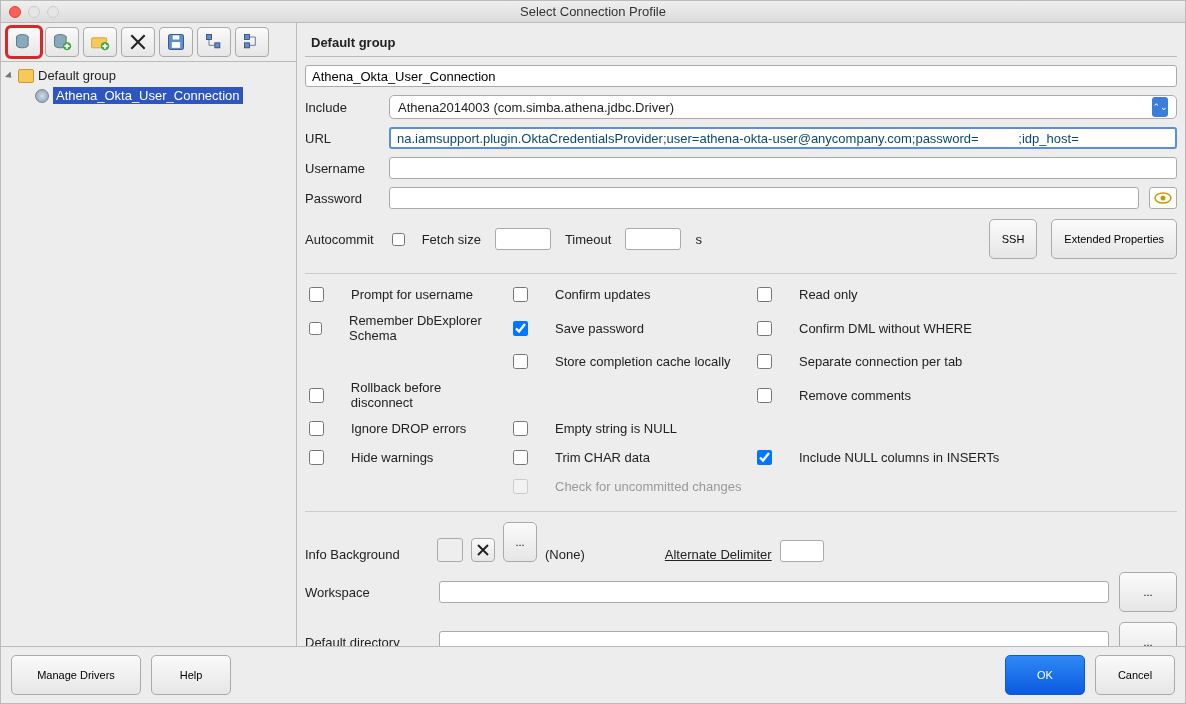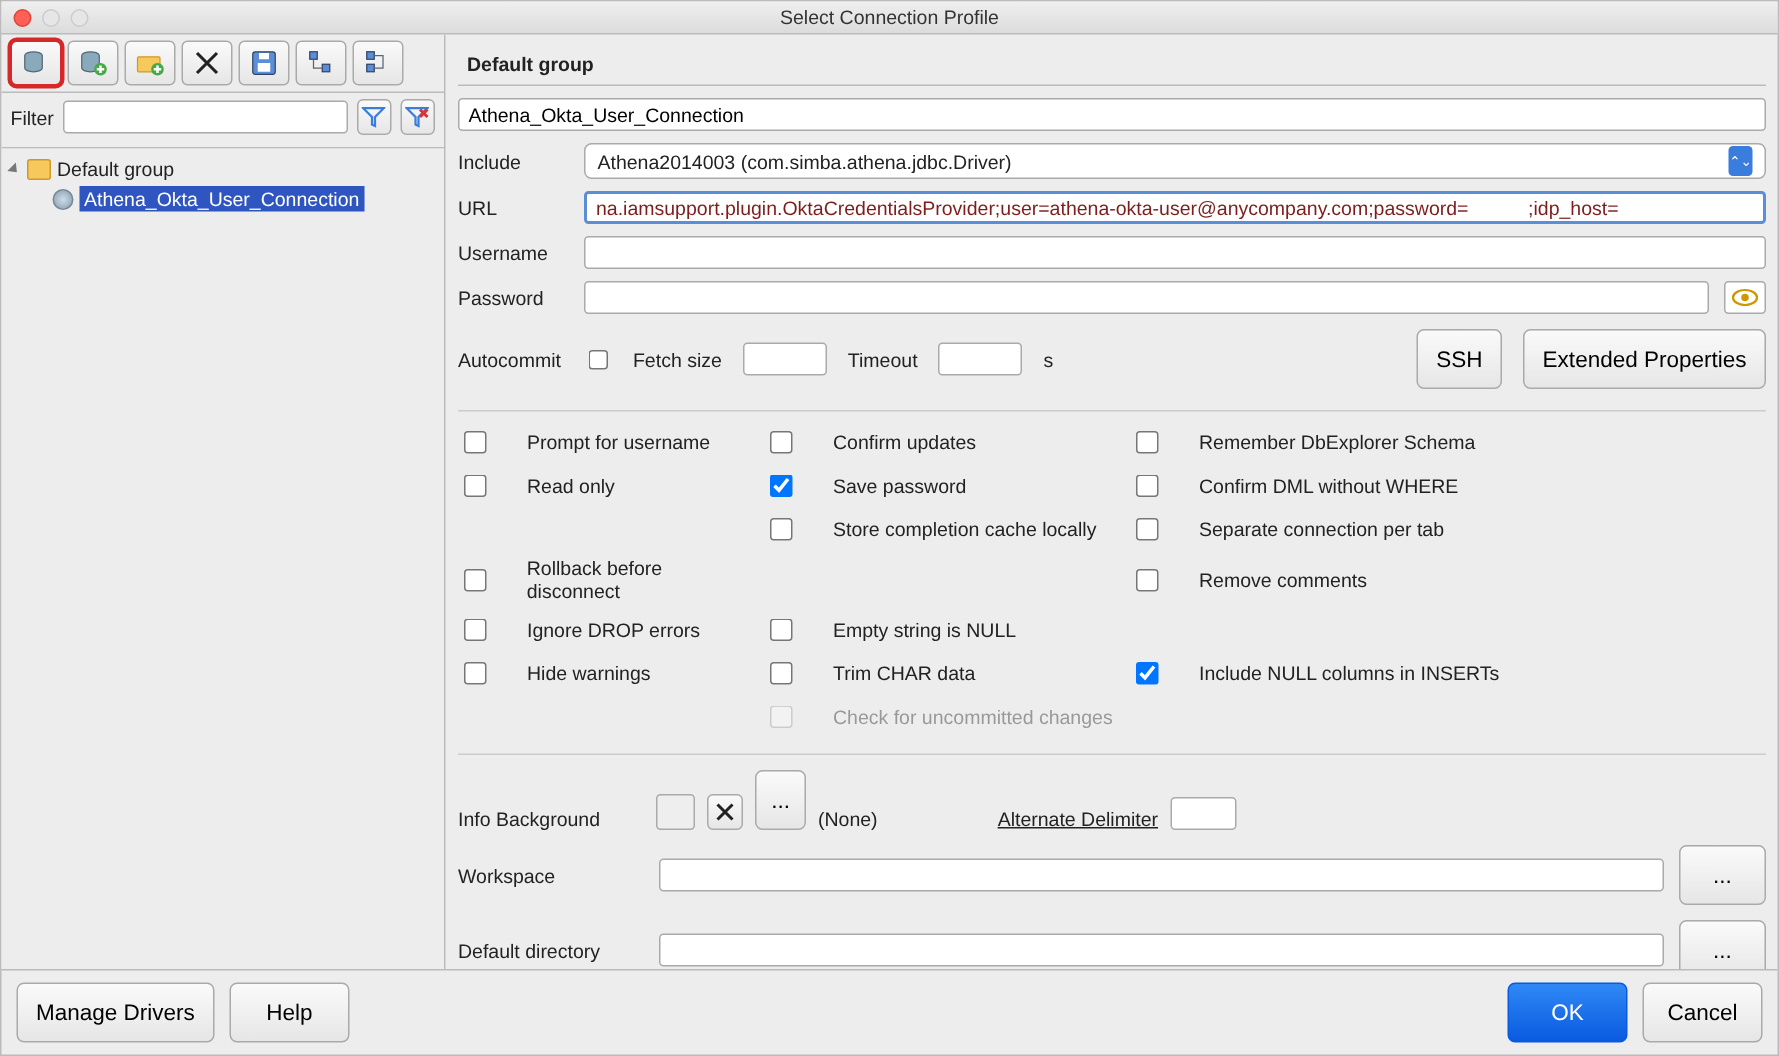--- a/index.html
+++ b/index.html
@@ -85,33 +85,33 @@
   padding: 4px 8px 0 8px;
   overflow-y: auto;
 }
 .header { font-weight: bold; padding: 8px 6px 6px 6px; border-bottom: 1px solid #bbb; }
 .row { display: flex; align-items: center; margin-top: 8px; gap: 10px; }
 .row label { width: 74px; }
 input[type=text], input[type=password], select {
   height: 22px; border: 1px solid #aaa; border-radius: 3px; padding: 0 6px; background: #fff; font-size: 13px;
 }
 .name-input { flex: 1; }
-.url-input { flex: 1; border: 2px solid #5a8ed6 !important; background: #fff; color: #7f1d1d; }
+.url-input { flex: 1; border: 2px solid #5a8ed6 !important; background: #fff; color: #0c4a6e; }
 .select-driver {
   flex: 1; height: 24px; border-radius: 5px; background: #fff;
   display: flex; align-items: center; padding: 0 8px; border: 1px solid #aaa;
 }
 .select-caret {
   width: 16px; height: 20px; background: #3b7ddd; border-radius: 3px;
   display: flex; align-items: center; justify-content: center; color: #fff; font-size: 9px;
   margin-left: auto;
 }
 .btn {
   height: 40px; padding: 0 12px; background: linear-gradient(#fafafa,#e6e6e6);
-  border: 1px solid #aaa; border-radius: 5px; cursor: pointer; font-size: 15px;
+  border: 1px solid #aaa; border-radius: 5px; cursor: pointer; font-size: 11px;
   display: inline-flex; align-items: center; justify-content: center;
 }
 .btn.primary { background: linear-gradient(#2f89f5,#0a5ae0); color: #fff; border-color: #0a5ae0; }
 .auto-row { display: flex; align-items: center; gap: 14px; margin-top: 10px; }
 .auto-row .sp { flex: 1; }
 .sect-sep { border-top: 1px solid #ccc; margin-top: 14px; padding-top: 10px; }
 .check-grid { display: grid; grid-template-columns: 200px 240px 300px; row-gap: 8px; column-gap: 4px; }
 .ck { display: flex; align-items: center; gap: 24px; }
 .ck input { width: 15px; height: 15px; }
 .ck.disabled { color: #999; align-items: center; }
@@ -191,35 +191,20 @@
         </div>
         <div class="tbtn">
           <svg viewBox="0 0 24 24">
               <rect x="3" y="3" width="6" height="6" fill="#5a8ed6" stroke="#346"></rect>
               <rect x="3" y="13" width="6" height="6" fill="#5a8ed6" stroke="#346"></rect>
               <path d="M9 6h7v10H9" stroke="#567" fill="none"></path>
             </svg>
         </div>
       </div>
 
-      <div class="filterrow">
-        <label>Filter</label>
-        <input type="text" style="">
-        <div class="sbtn">
-          <svg width="16" height="16" viewBox="0 0 16 16">
-              <path d="M1 2h14L9 8v6l-2-1V8z" fill="none" stroke="#3b7ddd" stroke-width="1.5"></path>
-            </svg>
-        </div>
-        <div class="sbtn">
-          <svg width="16" height="16" viewBox="0 0 16 16">
-              <path d="M1 2h14L9 8v6l-2-1V8z" fill="none" stroke="#3b7ddd" stroke-width="1.5"></path>
-              <path d="M10 3l5 5M15 3l-5 5" stroke="#d33" stroke-width="2"></path>
-            </svg>
-        </div>
-      </div>
 
       <div class="tree">
         <div class="tree-row">
           <span class="disclosure"></span>
           <span class="folder-ic"></span>
           <span class="lbl">Default group</span>
         </div>
         <div class="tree-row sel" style="padding-left: 34px;">
           <span class="db-ic"></span>
           <span class="lbl">Athena_Okta_User_Connection</span>
@@ -281,25 +266,25 @@
           <div class="ck">
               <input type="checkbox" style="">
               <span>Prompt for username</span>
             </div>
           <div class="ck">
               <input type="checkbox" style="">
               <span>Confirm updates</span>
             </div>
           <div class="ck">
               <input type="checkbox" style="">
+              <span>Read only</span>
+            </div>
+          <div class="ck">
+              <input type="checkbox" style="">
               <span>Remember DbExplorer Schema</span>
-            </div>
-          <div class="ck">
-              <input type="checkbox" style="">
-              <span>Read only</span>
             </div>
 
           <div class="ck">
               <input type="checkbox" checked="" style="">
               <span>Save password</span>
             </div>
           <div class="ck">
               <input type="checkbox" style="">
               <span>Confirm DML without WHERE</span>
             </div>

